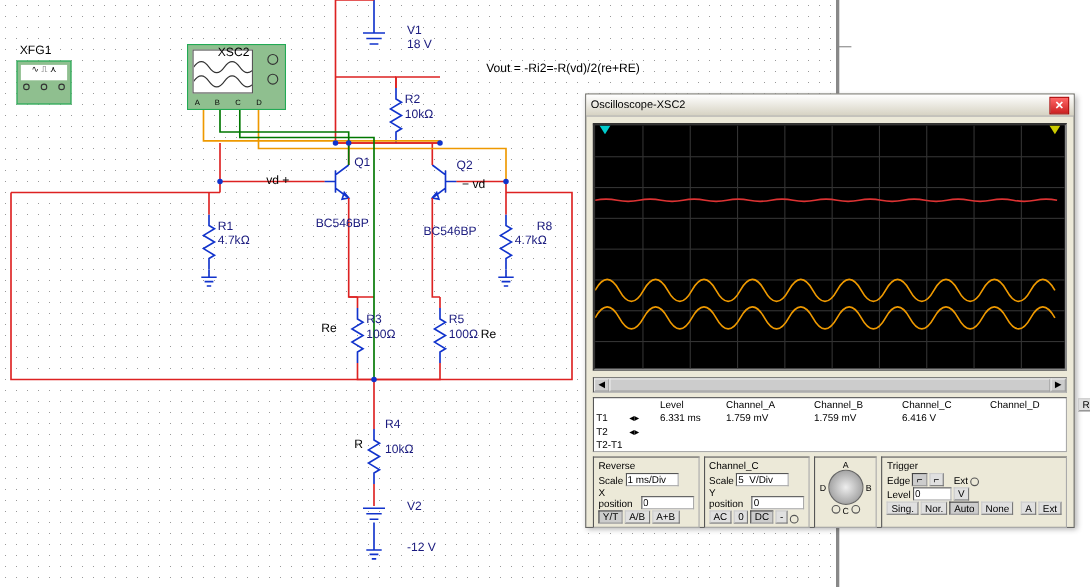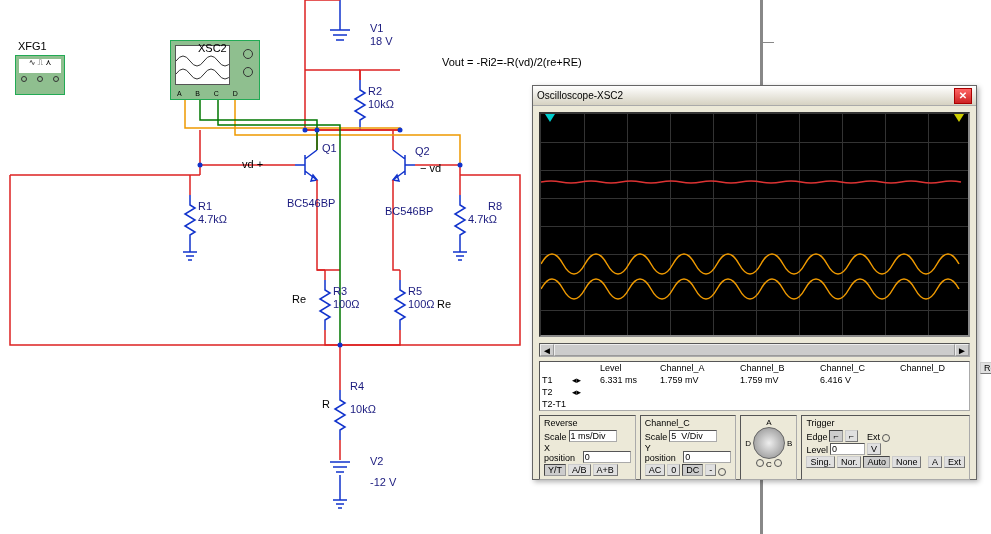--- a/index.html
+++ b/index.html
@@ -154,21 +154,21 @@
   <div class="comp-label" style="left:198px;top:213px">4.7kΩ</div>
   <div class="comp-label" style="left:488px;top:200px">R8</div>
   <div class="comp-label" style="left:468px;top:213px">4.7kΩ</div>
   <div class="comp-label" style="left:333px;top:285px">R3</div>
   <div class="comp-label" style="left:333px;top:298px">100Ω</div>
   <div class="comp-label" style="left:408px;top:285px">R5</div>
   <div class="comp-label" style="left:408px;top:298px">100Ω</div>
   <div class="comp-label" style="left:350px;top:380px">R4</div>
   <div class="comp-label" style="left:350px;top:403px">10kΩ</div>
   <div class="comp-label" style="left:370px;top:455px">V2</div>
-  <div class="comp-label" style="left:370px;top:476px">-12 V</div>
+  <div class="comp-label" style="left:370px;top:492px">-12 V</div>
   <div class="comp-label" style="left:242px;top:158px;color:#000">vd  +</div>
   <div class="comp-label" style="left:420px;top:162px;color:#000">−    vd</div>
   <div class="comp-label" style="left:292px;top:293px;color:#000">Re</div>
   <div class="comp-label" style="left:437px;top:298px;color:#000">Re</div>
   <div class="comp-label" style="left:322px;top:398px;color:#000">R</div>
   <div class="comp-label" style="left:442px;top:56px;color:#000">Vout = -Ri2=-R(vd)/2(re+RE)</div>
 </div>
 
 <div class="oscwin">
   <div class="titlebar">

